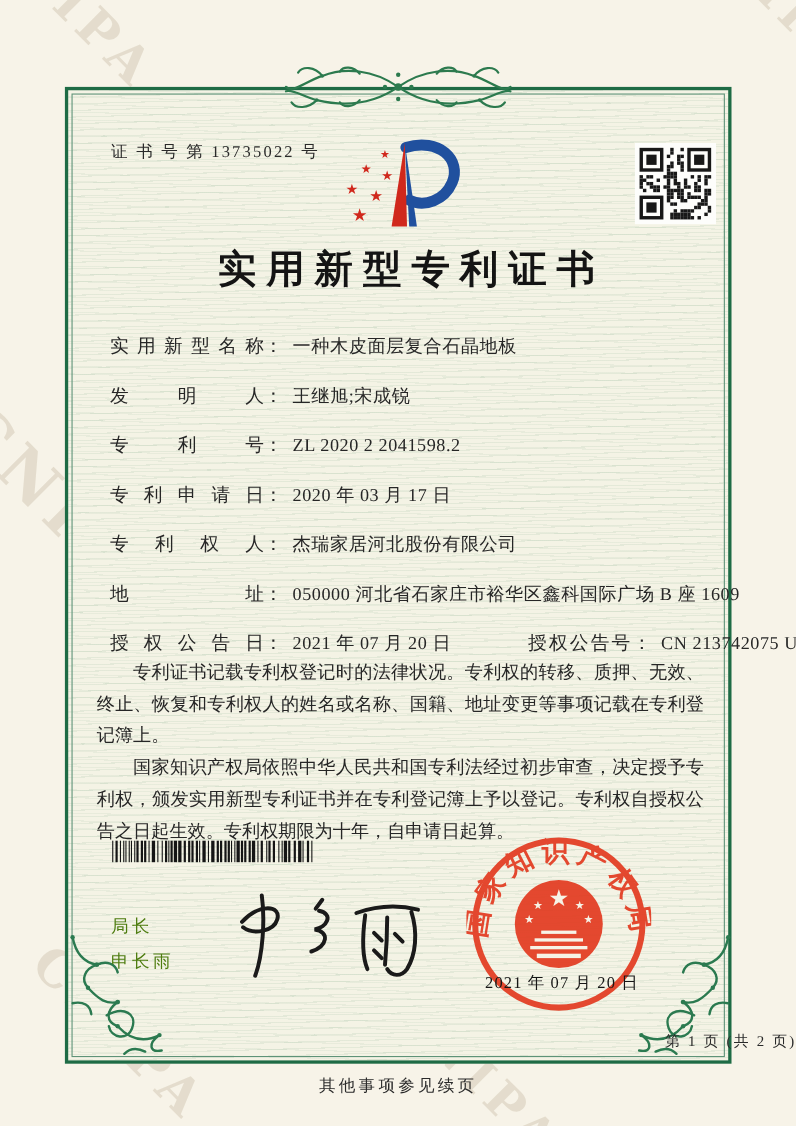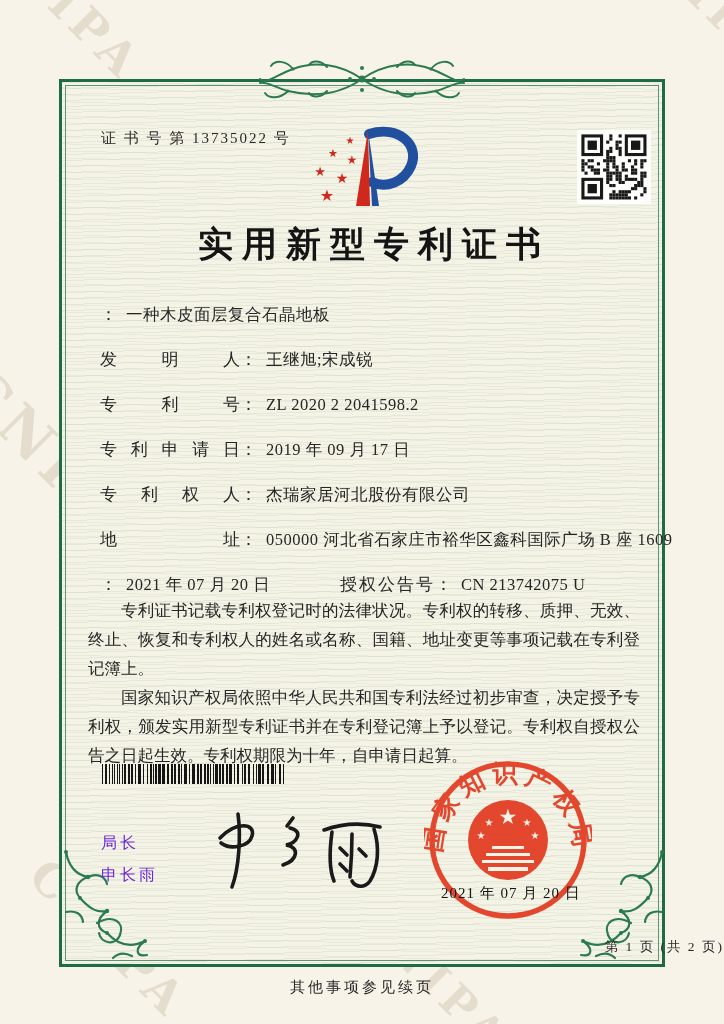--- a/index.html
+++ b/index.html
@@ -56,22 +56,22 @@
   
   .body-text{
     position:absolute;z-index:4;left:88px;top:596px;width:552px;
     font-size:16.5px;line-height:29px;text-align:justify;color:#262626;
   }
   .body-text p{margin:0;text-indent:2em;}
   
   .barcode{position:absolute;z-index:4;left:100px;top:764px;}
   .officer{
     position:absolute;z-index:4;left:101px;top:827px;
-    font-family:Liberation Serif, serif;
-    font-size:16px;line-height:32px;letter-spacing:3px;color:#6d28d9;
+    font-family:Liberation Mono, monospace;
+    font-size:16px;line-height:32px;letter-spacing:3px;color:#4d7c0f;
   }
   .signature{position:absolute;z-index:5;left:192px;top:808px;}
   .seal{position:absolute;z-index:4;left:424px;top:756px;}
   .seal-date{
     position:absolute;z-index:6;left:441px;top:884px;width:160px;
     font-size:15px;letter-spacing:1px;color:#161616;white-space:nowrap;
   }
   .page-footer{
     position:absolute;z-index:4;left:0;top:938px;width:724px;
     text-align:right;font-size:13.5px;letter-spacing:2px;color:#2a2a2a;
@@ -310,49 +310,51 @@
       <rect x="54" y="10.600000000000001" width="9.3" height="9.3" fill="#181818"></rect>
       <rect x="4.4" y="47.8" width="21.7" height="21.7" fill="#181818"></rect>
       <rect x="7.5" y="50.9" width="15.5" height="15.5" fill="#fdfdfb"></rect>
       <rect x="10.600000000000001" y="54" width="9.3" height="9.3" fill="#181818"></rect>
     </svg>
 
   <div class="title">实用新型专利证书</div>
 
   <div class="fields">
     <div class="frow">
+      <span class="flabel">实用新型名称</span>
         <span class="fcolon">：</span>
       <span class="fvalue">一种木皮面层复合石晶地板</span>
     </div>
     <div class="frow">
       <span class="flabel">发明人</span>
         <span class="fcolon">：</span>
       <span class="fvalue">王继旭;宋成锐</span>
     </div>
     <div class="frow">
       <span class="flabel">专利号</span>
         <span class="fcolon">：</span>
       <span class="fvalue">ZL 2020 2 2041598.2</span>
     </div>
     <div class="frow">
       <span class="flabel">专利申请日</span>
         <span class="fcolon">：</span>
-      <span class="fvalue">2019 年 09 月 17 日</span>
+      <span class="fvalue">2020 年 03 月 17 日</span>
     </div>
     <div class="frow">
       <span class="flabel">专利权人</span>
         <span class="fcolon">：</span>
       <span class="fvalue">杰瑞家居河北股份有限公司</span>
     </div>
     <div class="frow">
       <span class="flabel">地址</span>
         <span class="fcolon">：</span>
       <span class="fvalue">050000  河北省石家庄市裕华区鑫科国际广场 B 座 1609</span>
     </div>
     <div class="frow">
+      <span class="flabel">授权公告日</span>
         <span class="fcolon">：</span>
       <span class="fvalue fvalue-fixed">2021 年 07 月 20 日</span>
       <span class="flabel2">授权公告号</span>
         <span class="fcolon">：</span>
       <span class="fvalue">CN 213742075 U</span>
     </div>
   </div>
 
   <div class="body-text">
     <p>专利证书记载专利权登记时的法律状况。专利权的转移、质押、无效、终止、恢复和专利权人的姓名或名称、国籍、地址变更等事项记载在专利登记簿上。</p>

